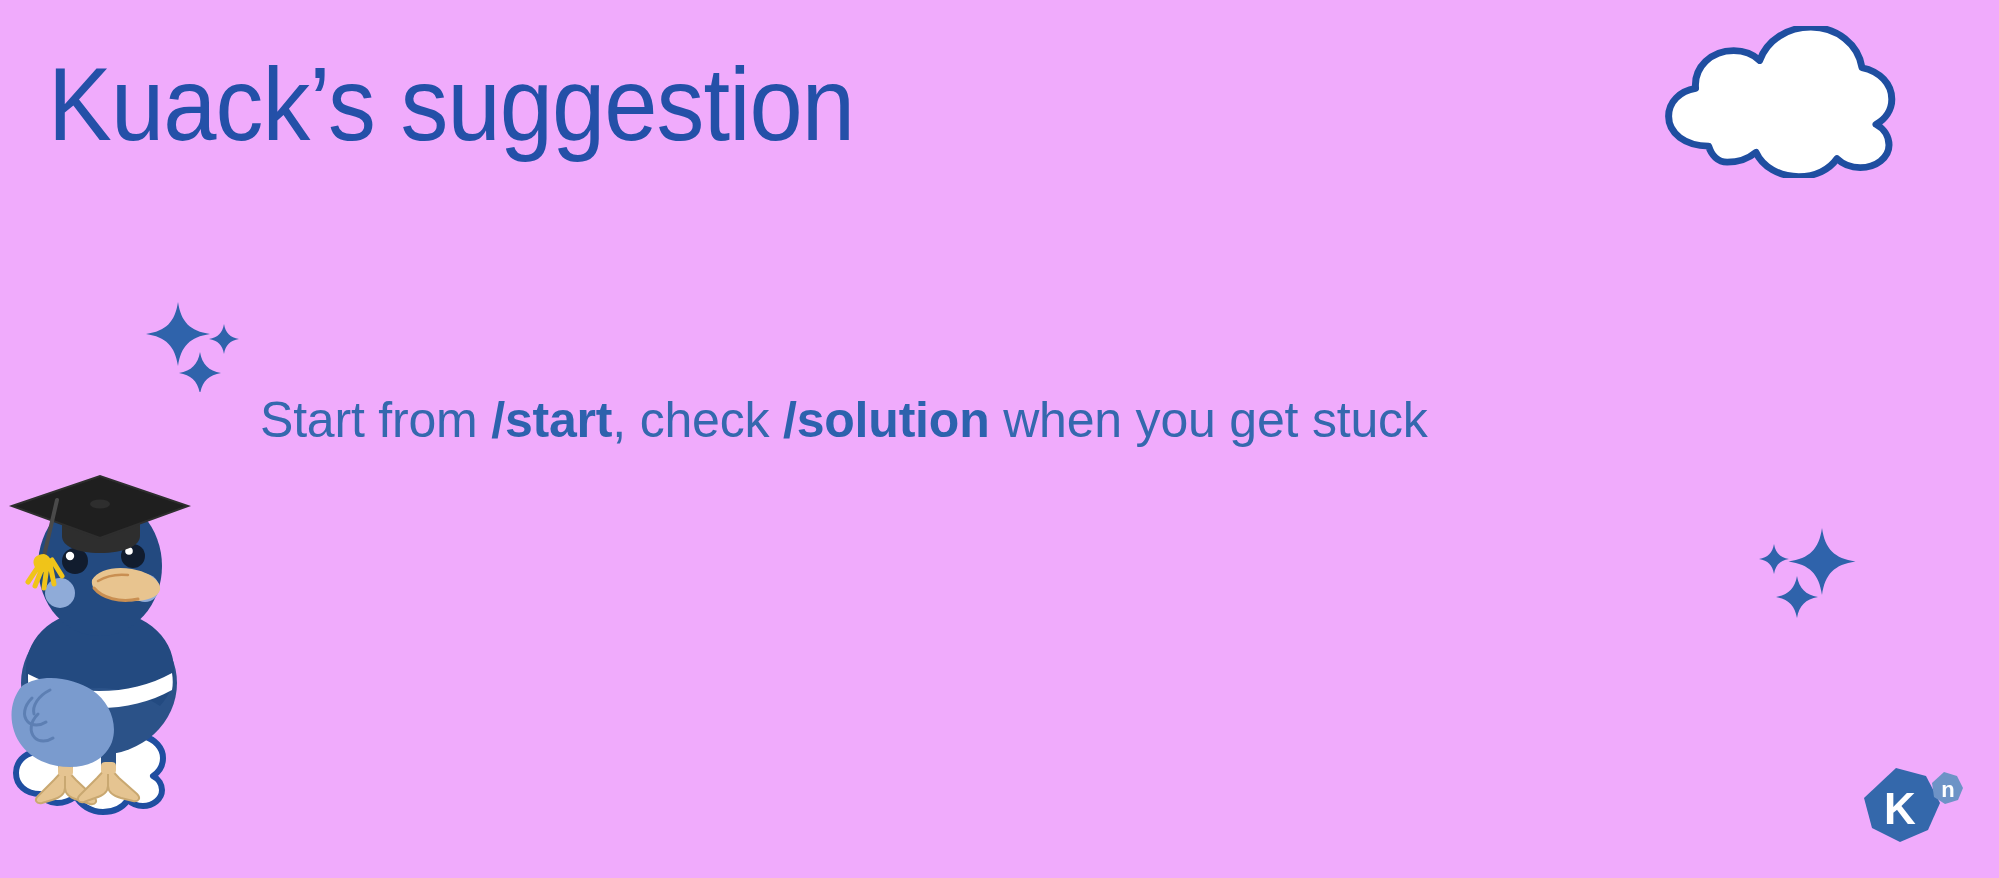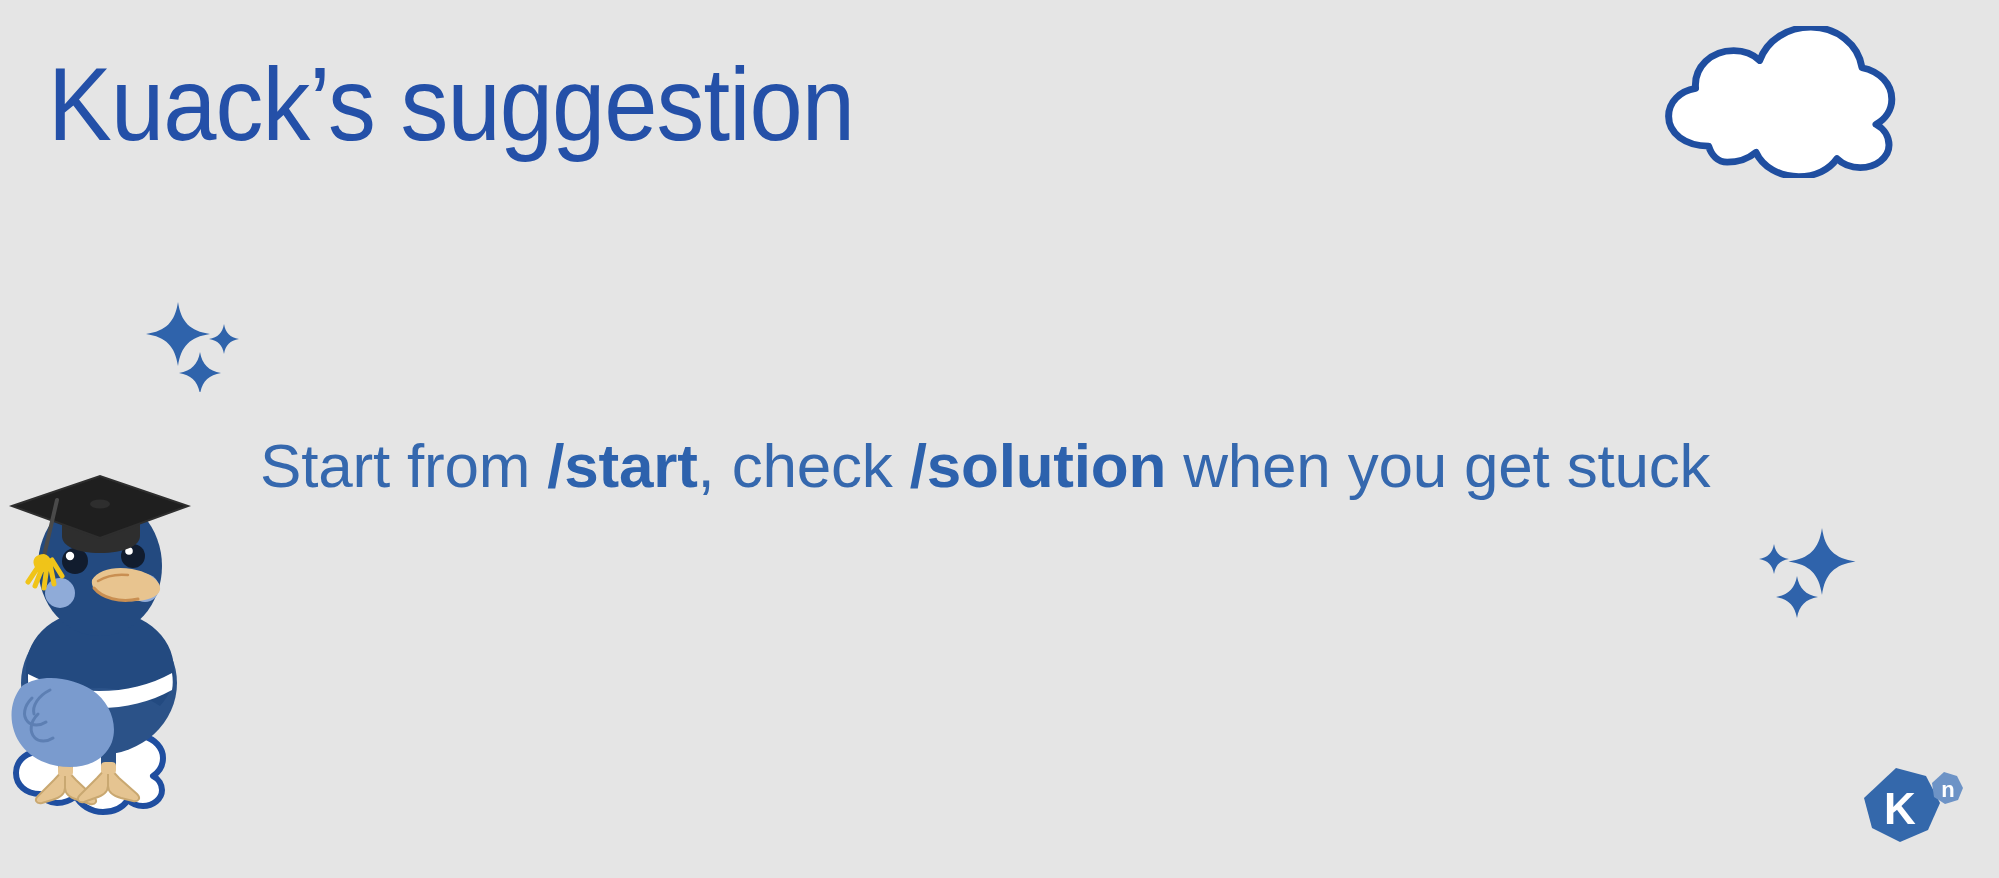--- a/index.html
+++ b/index.html
@@ -8,21 +8,21 @@
     padding: 0;
     background: #ffffff;
   }
   body {
     font-family: "Liberation Sans", sans-serif;
   }
   #slide {
     position: relative;
     width: 1999px;
     height: 878px;
-    background: #e5e5e5;
+    background: #f0abfc;
     overflow: hidden;
   }
 
   
   #slide-title {
     position: absolute;
     left: 48px;
     top: 48px;
     font-family: "Liberation Sans", sans-serif;
     font-size: 104px;
@@ -32,23 +32,23 @@
     color: #2450a8;
     transform: scaleX(0.92);
     transform-origin: left top;
     white-space: nowrap;
   }
 
   
   #body-line {
     position: absolute;
     left: 260px;
-    top: 430px;
-    font-family: "Liberation Sans", sans-serif;
-    font-size: 62px;
+    top: 392px;
+    font-family: "Liberation Sans", sans-serif;
+    font-size: 50px;
     line-height: 1.15;
     font-weight: 400;
     color: #3568ae;
     white-space: nowrap;
     letter-spacing: -0.2px;
   }
   #body-line .cmd {
     font-weight: 700;
     color: #2d62ad;
   }

